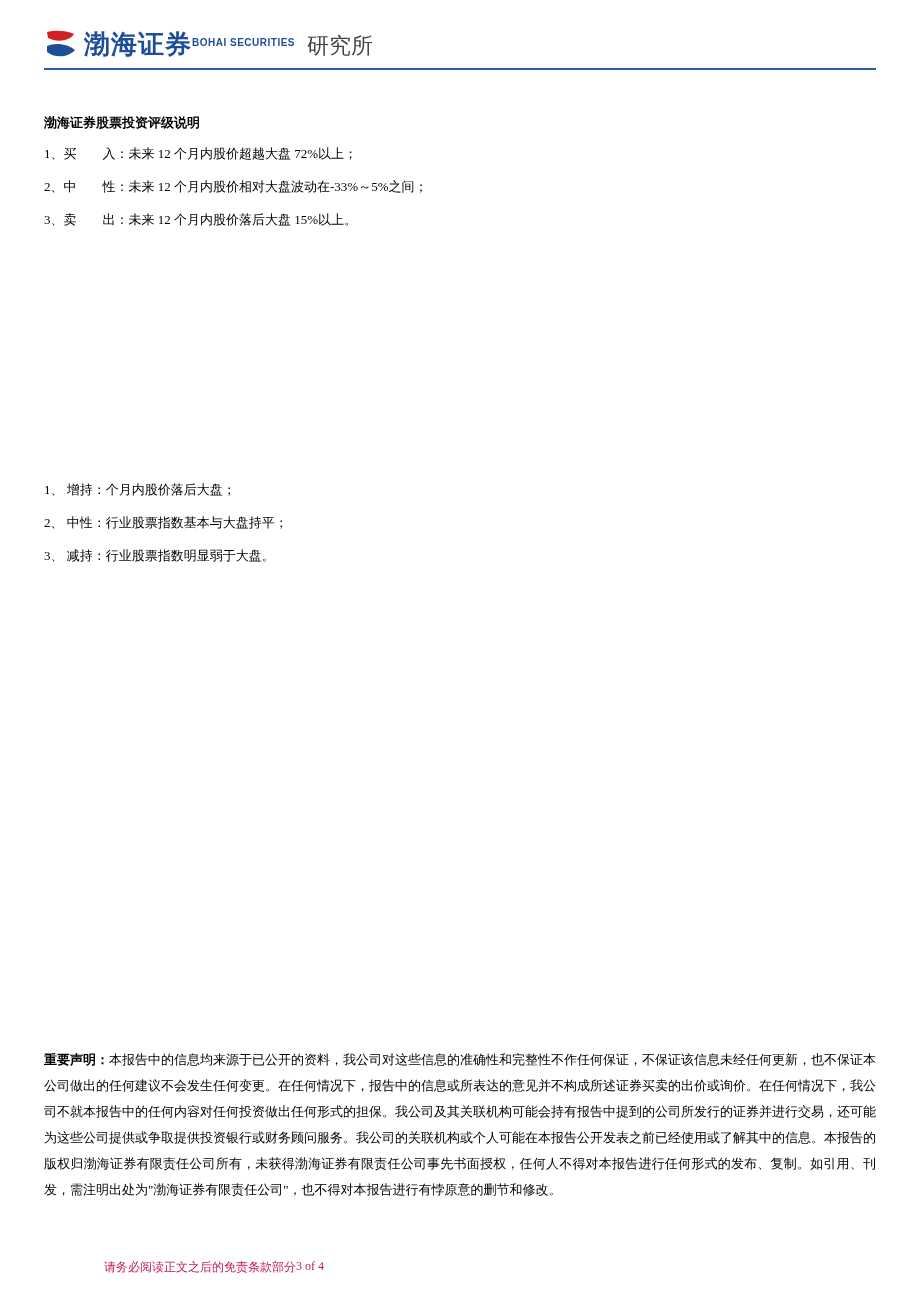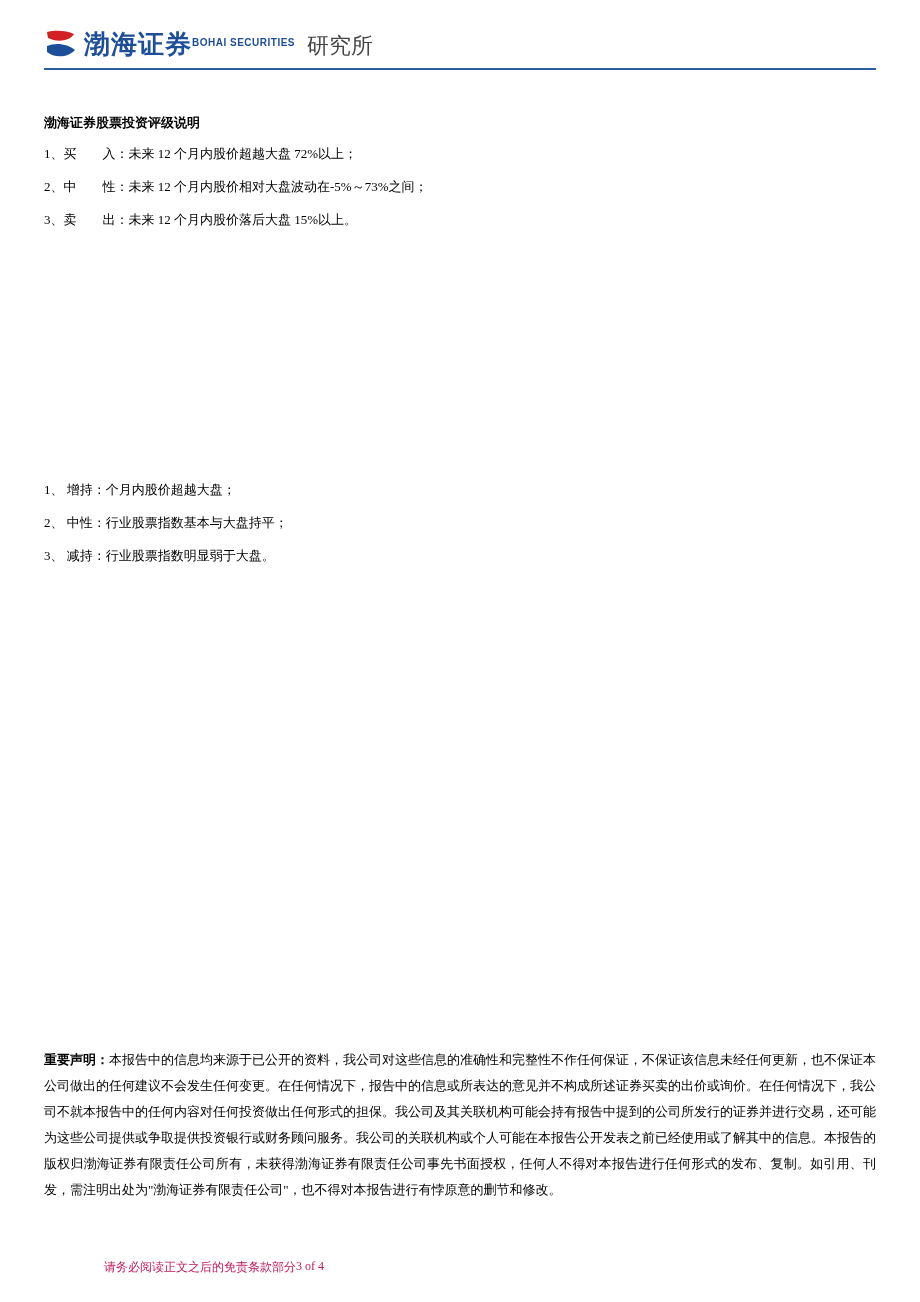--- a/index.html
+++ b/index.html
@@ -122,34 +122,34 @@
   <div class="section1">
     <div class="section-title">渤海证券股票投资评级说明</div>
     <div class="rating-line">
       <span class="rating-index">1、</span>
       <span class="rating-label">买　　入：</span>
       <span class="rating-desc">未来 12 个月内股价超越大盘 72%以上；</span>
     </div>
     <div class="rating-line">
       <span class="rating-index">2、</span>
       <span class="rating-label">中　　性：</span>
-      <span class="rating-desc">未来 12 个月内股价相对大盘波动在-5%～73%之间；</span>
+      <span class="rating-desc">未来 12 个月内股价相对大盘波动在-33%～5%之间；</span>
     </div>
     <div class="rating-line">
       <span class="rating-index">3、</span>
       <span class="rating-label">卖　　出：</span>
       <span class="rating-desc">未来 12 个月内股价落后大盘 15%以上。</span>
     </div>
   </div>
 
   <div class="section2">
     <div class="rating-line">
       <span class="rating-index">1、</span>
       <span class="rating-label"> 增持：</span>
-      <span class="rating-desc">个月内股价超越大盘；</span>
+      <span class="rating-desc">个月内股价落后大盘；</span>
     </div>
     <div class="rating-line">
       <span class="rating-index">2、</span>
       <span class="rating-label"> 中性：</span>
       <span class="rating-desc">行业股票指数基本与大盘持平；</span>
     </div>
     <div class="rating-line">
       <span class="rating-index">3、</span>
       <span class="rating-label"> 减持：</span>
       <span class="rating-desc">行业股票指数明显弱于大盘。</span>

